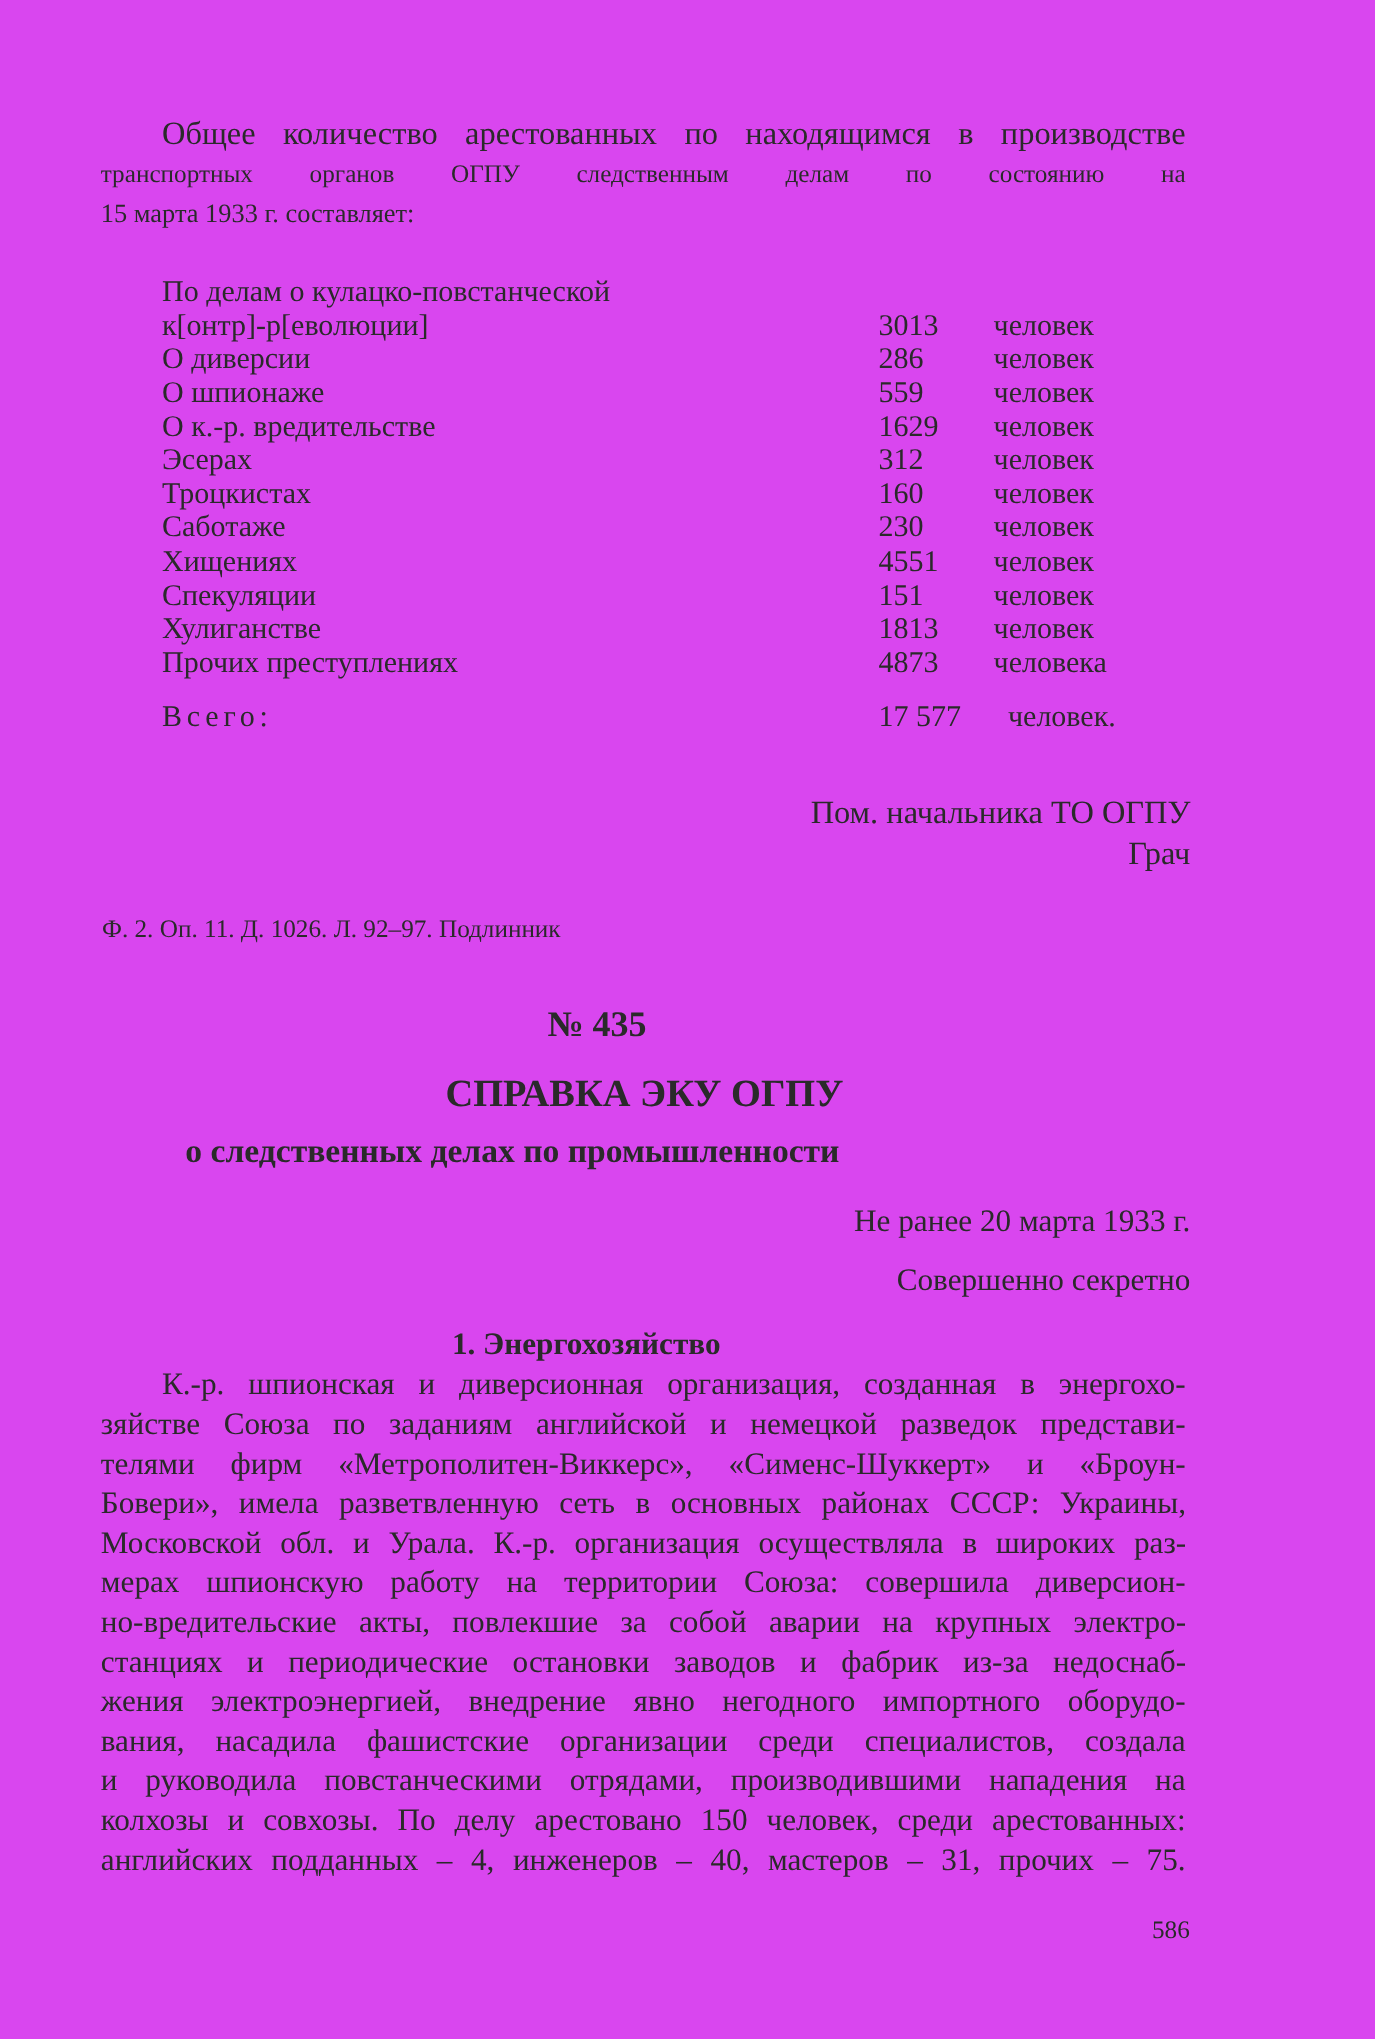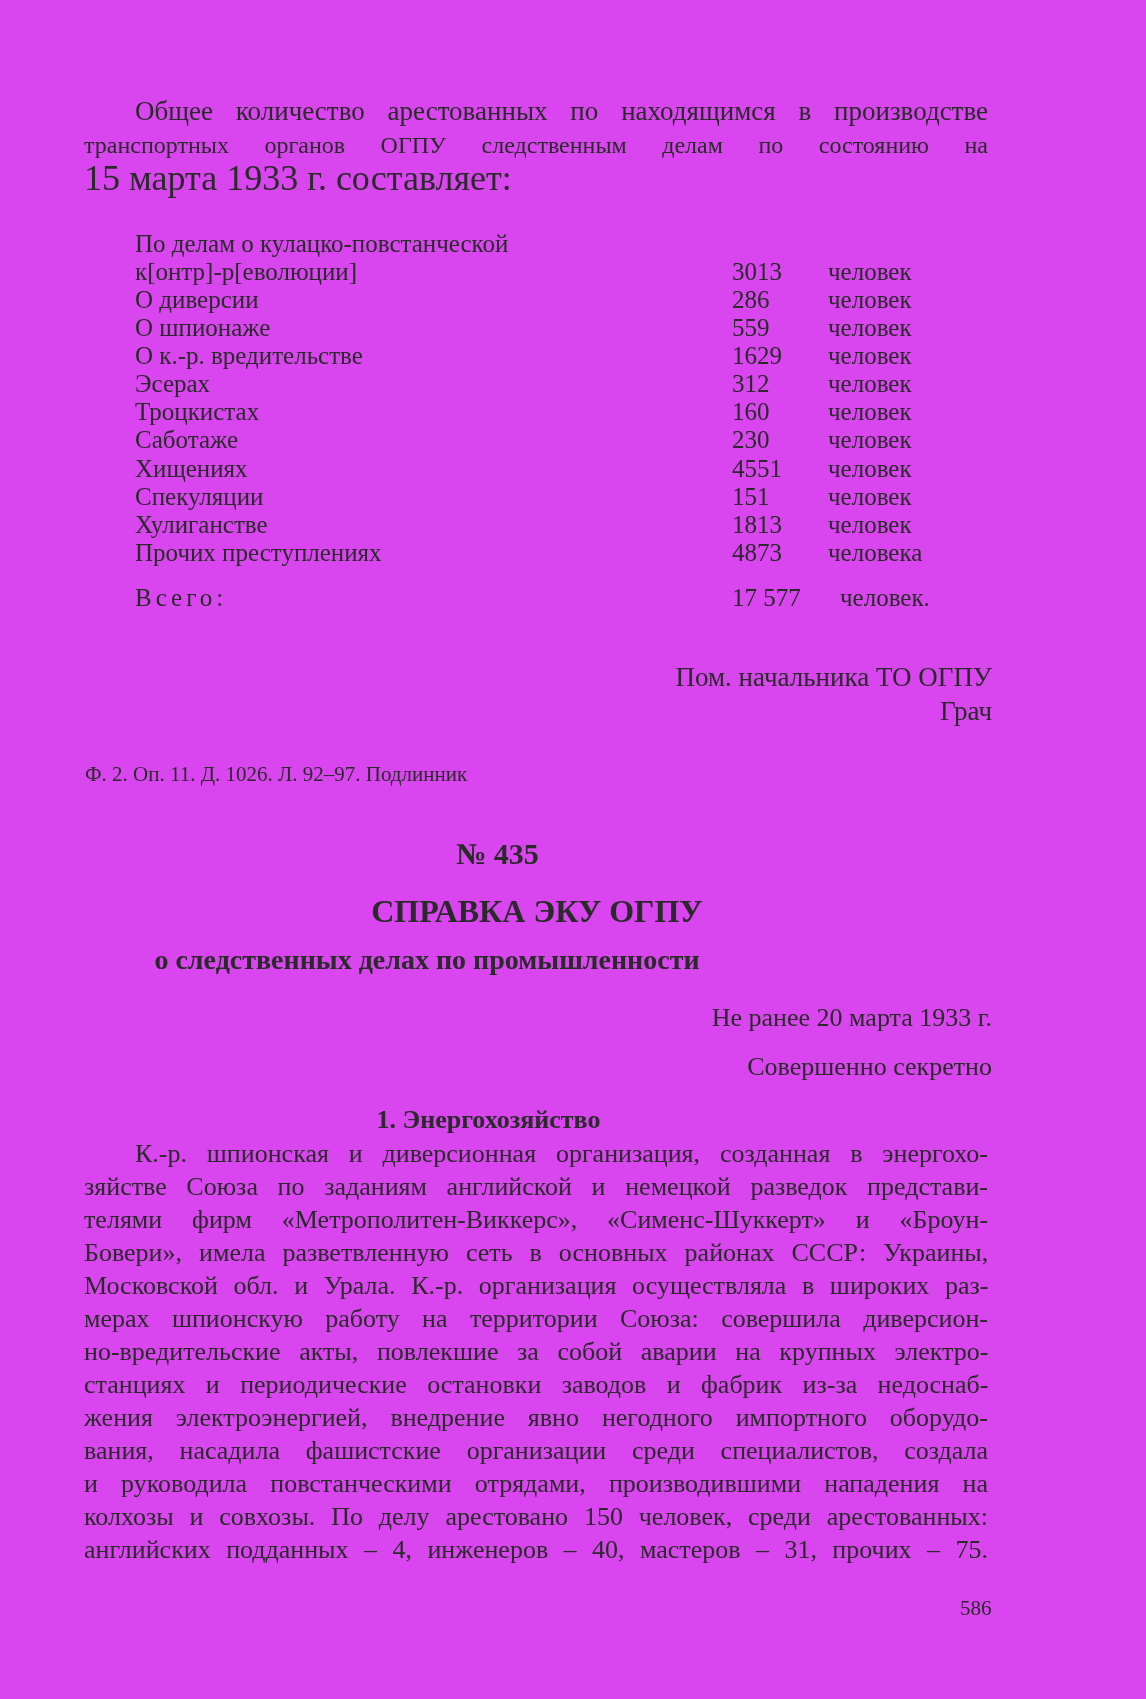--- a/index.html
+++ b/index.html
@@ -133,22 +133,22 @@
       line-height: 24px;
     }
   </style>
 </head>
 <body>
 
 <div class="page">
 
   <div>
     <div class="para-line first" style="top: 96px; font-size: 27px; word-spacing: 16px;">Общее количество арестованных по находящимся в производстве</div>
-    <div class="para-line" style="top: 130px; font-size: 24px; word-spacing: 17px;">транспортных органов ОГПУ следственным делам по состоянию на</div>
-    <div class="para-line last" style="top:163px; font-size:36px; text-align:right;">15 марта 1933 г. составляет:</div>
+    <div class="para-line" style="top: 130px; font-size: 21px; word-spacing: 17px;">транспортных органов ОГПУ следственным делам по состоянию на</div>
+    <div class="para-line last" style="top:163px; font-size:22px; text-align:right;">15 марта 1933 г. составляет:</div>
   </div>
 
   <div>
     <div class="table-row" style="top:230px;">
       <span class="lbl">По делам о кулацко-повстанческой</span>
     </div>
 
     <div class="table-row" style="top:258px;">
       <span class="lbl">к[онтр]-р[еволюции]</span>
       <span class="num">3013</span>

